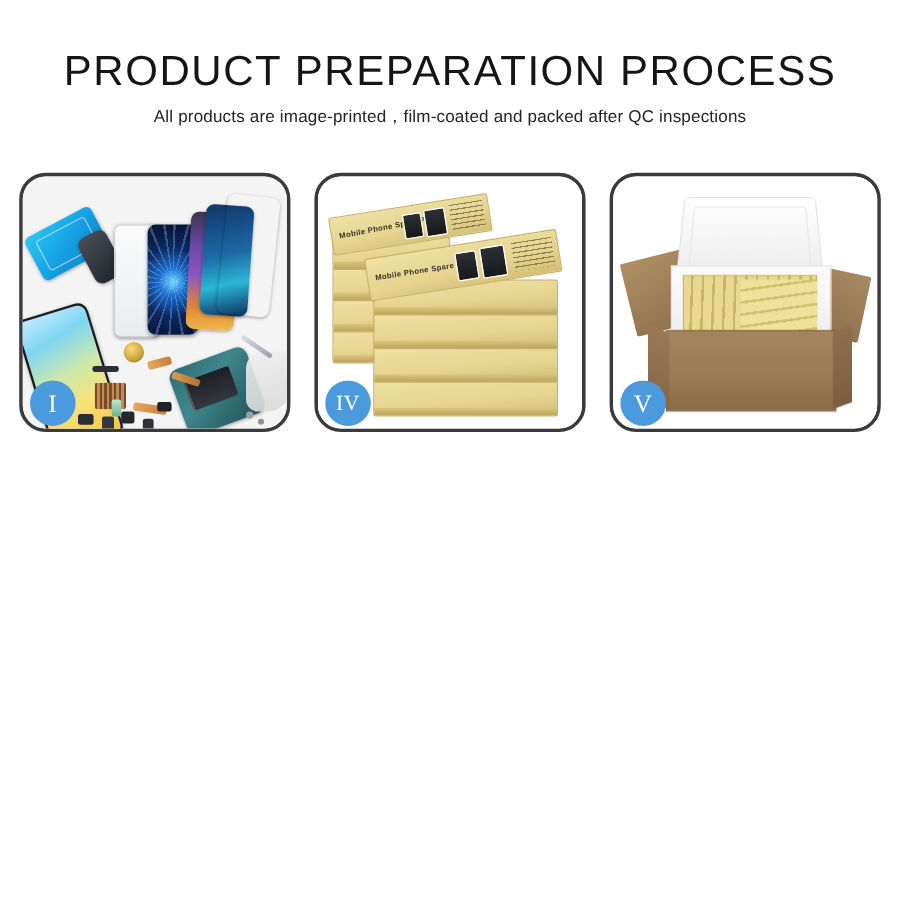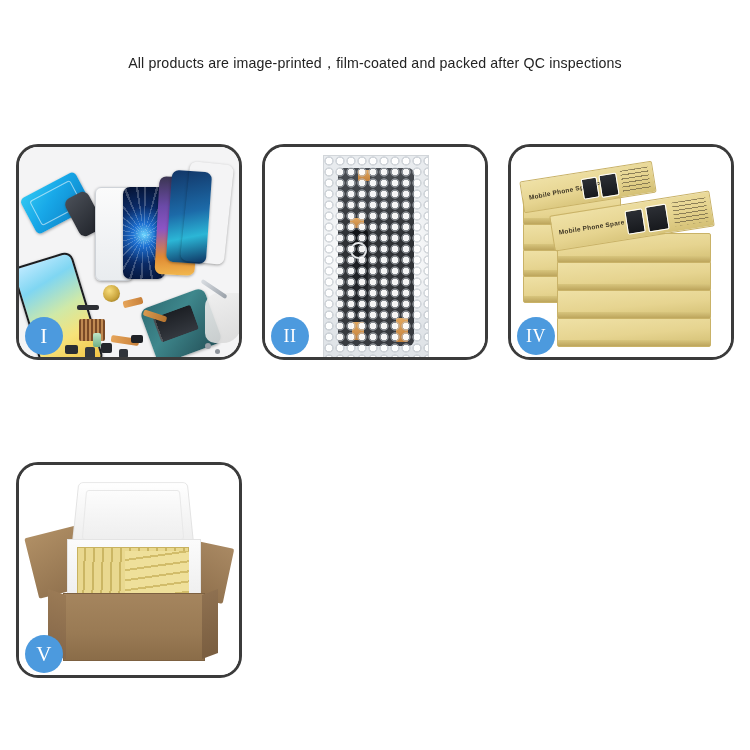--- a/index.html
+++ b/index.html
@@ -401,20 +401,21 @@
     background: #a58a69; opacity: .7; border-radius: 1px; }
   .c6seam { position: absolute; left: 124px; top: 56px; width: 1.5px; height: 108px;
     background: rgba(90,70,48,.35); }
 </style>
 </head>
 <body>
 
 <div id="page">
 
   <div class="header">
+    <div class="title">PRODUCT PREPARATION PROCESS</div>
     <div class="subtitle">All products are image-printed，film-coated and packed after QC inspections</div>
   </div>
 
   <div class="grid">
 
     <div class="card tinted">
       <div class="card-clip">
         <div class="scene">
           <div class="phone ph-a"></div>
           <div class="phone ph-b"></div>
@@ -439,35 +440,20 @@
           <div class="comp c-cam"></div>
           <div class="comp c-hand"></div>
           <div class="comp c-tool"></div>
           <div class="comp c-screw1"></div>
           <div class="comp c-screw2"></div>
         </div>
       </div>
       <div class="badge">I</div>
     </div>
 
-    <div class="card">
-      <div class="card-clip">
-        <div class="bubblepack">
-          <div class="lcd-inner"></div>
-          <div class="lcd-flex"></div>
-          <div class="lcd-ring"></div>
-          <div class="tape tape-1"></div>
-          <div class="tape tape-2"></div>
-          <div class="tape tape-3"></div>
-          <div class="tape tape-4"></div>
-          <div class="bubbles"></div>
-        </div>
-      </div>
-      <div class="badge wide">II</div>
-    </div>
 
 
     <div class="card">
       <div class="card-clip">
         <div class="stack">
 
           <div class="sbox" style="left:2px; top:112px; width:96px; height:26px;">
               <div class="edge"></div>
             </div>
           <div class="sbox" style="left:2px; top:86px;  width:96px; height:26px;">

